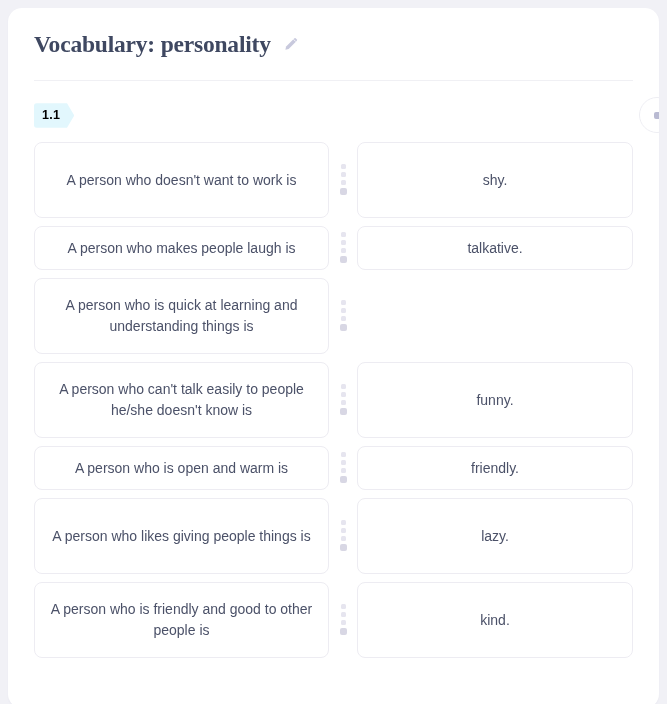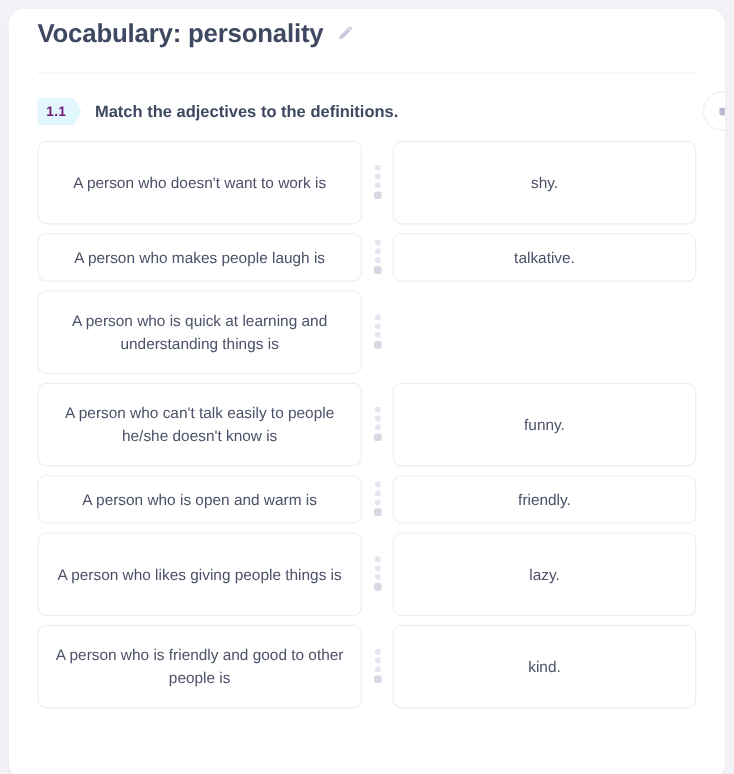--- a/index.html
+++ b/index.html
@@ -20,21 +20,22 @@
     top: 8px;
     width: 651px;
     min-height: 700px;
     background: #ffffff;
     border-radius: 14px;
     box-shadow: 0 1px 2px rgba(120,120,150,0.06);
     overflow: hidden;
   }
 
   .header {
-    padding: 8px 26px 0 26px;
+    padding: 22px 26px 0 26px;
+    font-family: Liberation Serif, serif;
   }
 
   .title-row {
     display: flex;
     align-items: center;
     gap: 10px;
   }
 
   .page-title {
     font-size: 23.5px;
@@ -62,21 +63,21 @@
   .task-head {
     display: flex;
     align-items: center;
     gap: 12px;
     padding: 22px 26px 0 26px;
     position: relative;
   }
 
   .badge {
     background: #e2f7fd;
-    color: #701a75;
+    color: #000000;
     font-size: 12.5px;
     font-weight: bold;
     line-height: 1;
     padding: 6px 9px 6px 8px;
     border-radius: 3px 0 0 3px;
     -webkit-clip-path: polygon(0 0, 82% 0, 100% 50%, 82% 100%, 0 100%);
     clip-path: polygon(0 0, 82% 0, 100% 50%, 82% 100%, 0 100%);
     padding-right: 14px;
     letter-spacing: 0.3px;
   }
@@ -182,21 +183,20 @@
           <path d="M15.2 5.6l3.2 3.2" stroke="#ffffff" stroke-width="1.1"></path>
         </svg>
       </span>
     </div>
   </div>
 
   <div class="divider"></div>
 
   <div class="task-head">
     <span class="badge">1.1</span>
-    <span class="task-instruction">Match the adjectives to the definitions.</span>
     <span class="round-btn">
       <span class="dot"></span>
     </span>
   </div>
 
   <div class="match-list">
       <div class="match-row row-tall">
         <div class="card left">A person who doesn't want to work is</div>
         <div class="handle">
           <i></i>

